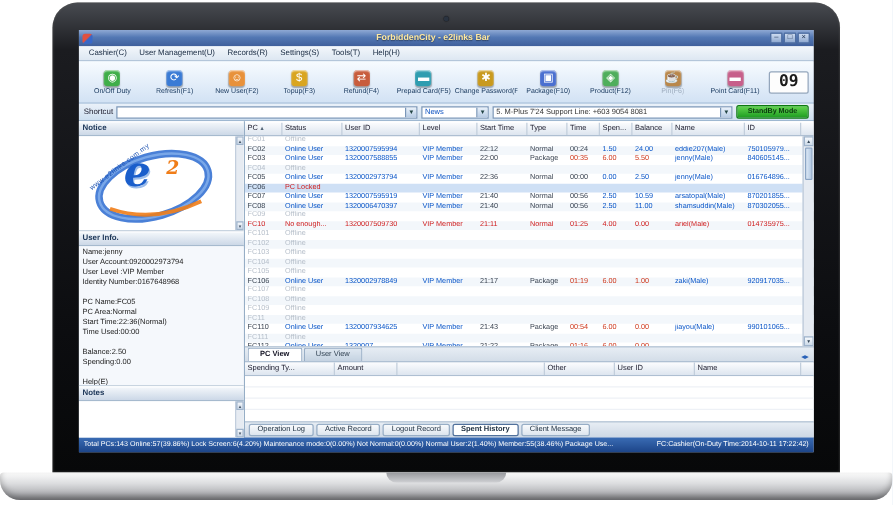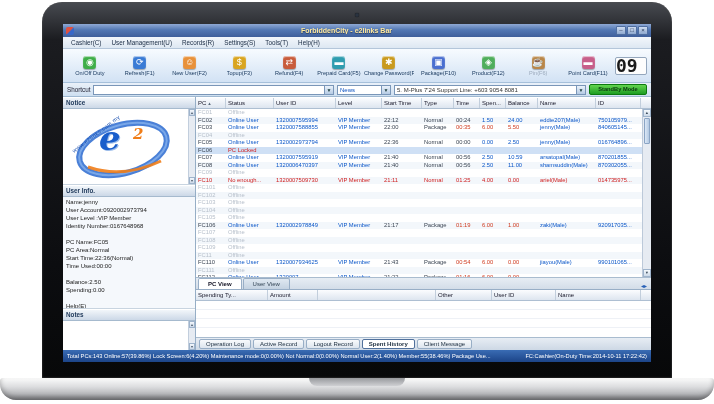--- a/index.html
+++ b/index.html
@@ -19,21 +19,21 @@
   .win-btns{display:flex;gap:1px}
   .win-btn{width:10px;height:9px;background:linear-gradient(#cedcf0,#8ea8cf);border:1px solid #4f6ea0;border-radius:1px;font-size:6px;line-height:7px;text-align:center;color:#1c3050}
   .menubar{flex:0 0 12px;background:linear-gradient(#f3f7fb,#dde7f2);display:flex;align-items:center;padding:0 3px;border-bottom:1px solid #b4c6da}
   .menu-item{padding:0 5px;font-size:6.3px;color:#182a42;white-space:nowrap}
   .toolbar{flex:0 0 34px;background:linear-gradient(#f7fbff,#d2e2f4);border-bottom:1px solid #a6c0da;display:flex;align-items:center;padding:0 2px}
   .tb-row{flex:1;display:flex;align-items:center;min-width:0}
   .tb-btn{flex:1;display:flex;flex-direction:column;align-items:center;gap:1px;padding:2px 0;min-width:0}
   .tb-icon{width:13px;height:13px;border-radius:3px;color:#fff;font-size:9px;line-height:13px;text-align:center;box-shadow:inset 0 1px 1px rgba(255,255,255,.65),0 1px 1px rgba(0,0,0,.3);flex:0 0 13px}
   .tb-label{font-size:5.6px;color:#16365c;white-space:nowrap;overflow:hidden;max-width:100%}
   .tb-btn.disabled .tb-label{color:#9cabbd}
-  .clock{flex:0 0 32px;height:18px;margin:0 2px;background:#fdfdfd;border:1px solid #94a6bc;border-radius:2px;font-family:"DejaVu Sans Mono",monospace;font-weight:bold;font-size:18px;line-height:16px;color:#1b1b1b;}
+  .clock{flex:0 0 32px;height:18px;margin:0 2px;background:#fdfdfd;border:1px solid #94a6bc;border-radius:2px;font-family:"DejaVu Sans Mono",monospace;font-weight:bold;font-size:13px;line-height:16px;color:#1b1b1b;text-align:center}
   .shortcutbar{flex:0 0 14px;background:linear-gradient(#eaf1f9,#cedff0);border-bottom:1px solid #9fb8d1;display:flex;align-items:center;gap:3px;padding:0 4px}
   .sc-label{font-size:6.3px;color:#223;flex:0 0 auto}
   .combo{background:#fff;border:1px solid #7a96b8;height:10px;display:flex;align-items:center;font-size:6px;padding-left:2px;overflow:hidden;white-space:nowrap}
   .combo .arrow{margin-left:auto;flex:0 0 9px;height:100%;background:linear-gradient(#eaf2fb,#b6cbe4);border-left:1px solid #7a96b8;color:#244;font-size:5px;line-height:8px;text-align:center}
   .combo.empty{flex:1}
   .combo.news{flex:0 0 54px;color:#0a50c0}
   .combo.ticker{flex:0 0 192px;color:#333}
   .mode-btn{flex:0 0 58px;height:11px;background:linear-gradient(#63d54f,#1e9d22);border:1px solid #0c7a10;border-radius:2px;color:#0b3a10;font-size:5.7px;font-weight:bold;text-align:center;line-height:9px}
 
   .content{flex:1;display:flex;min-height:0}

